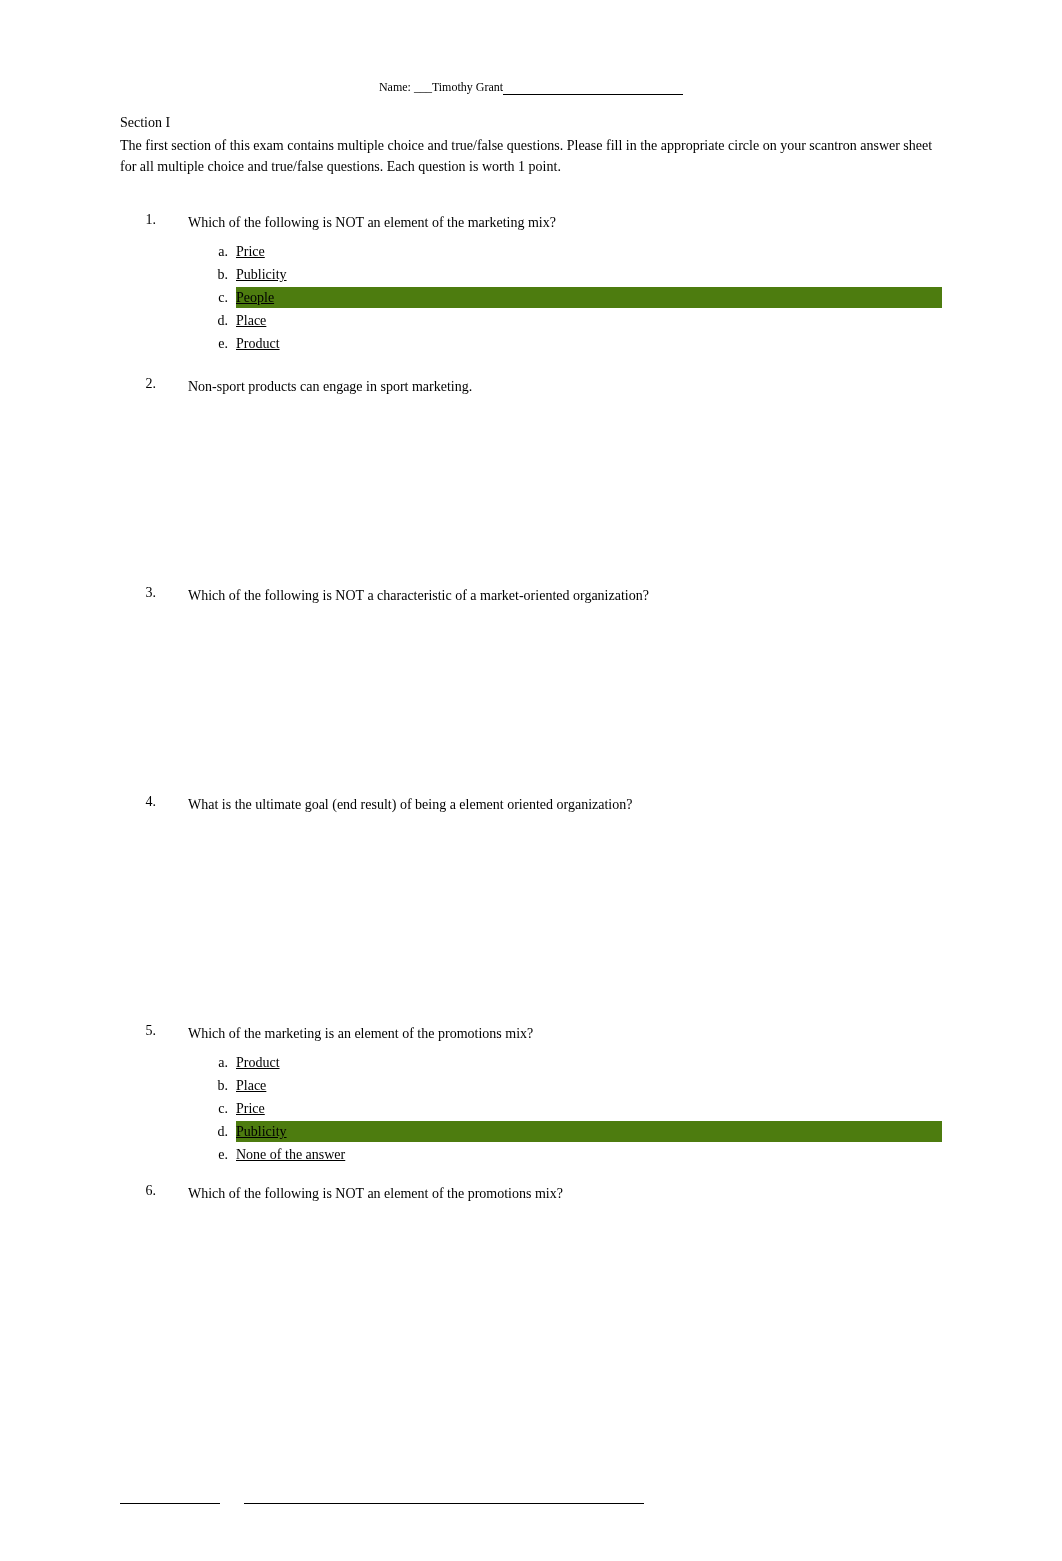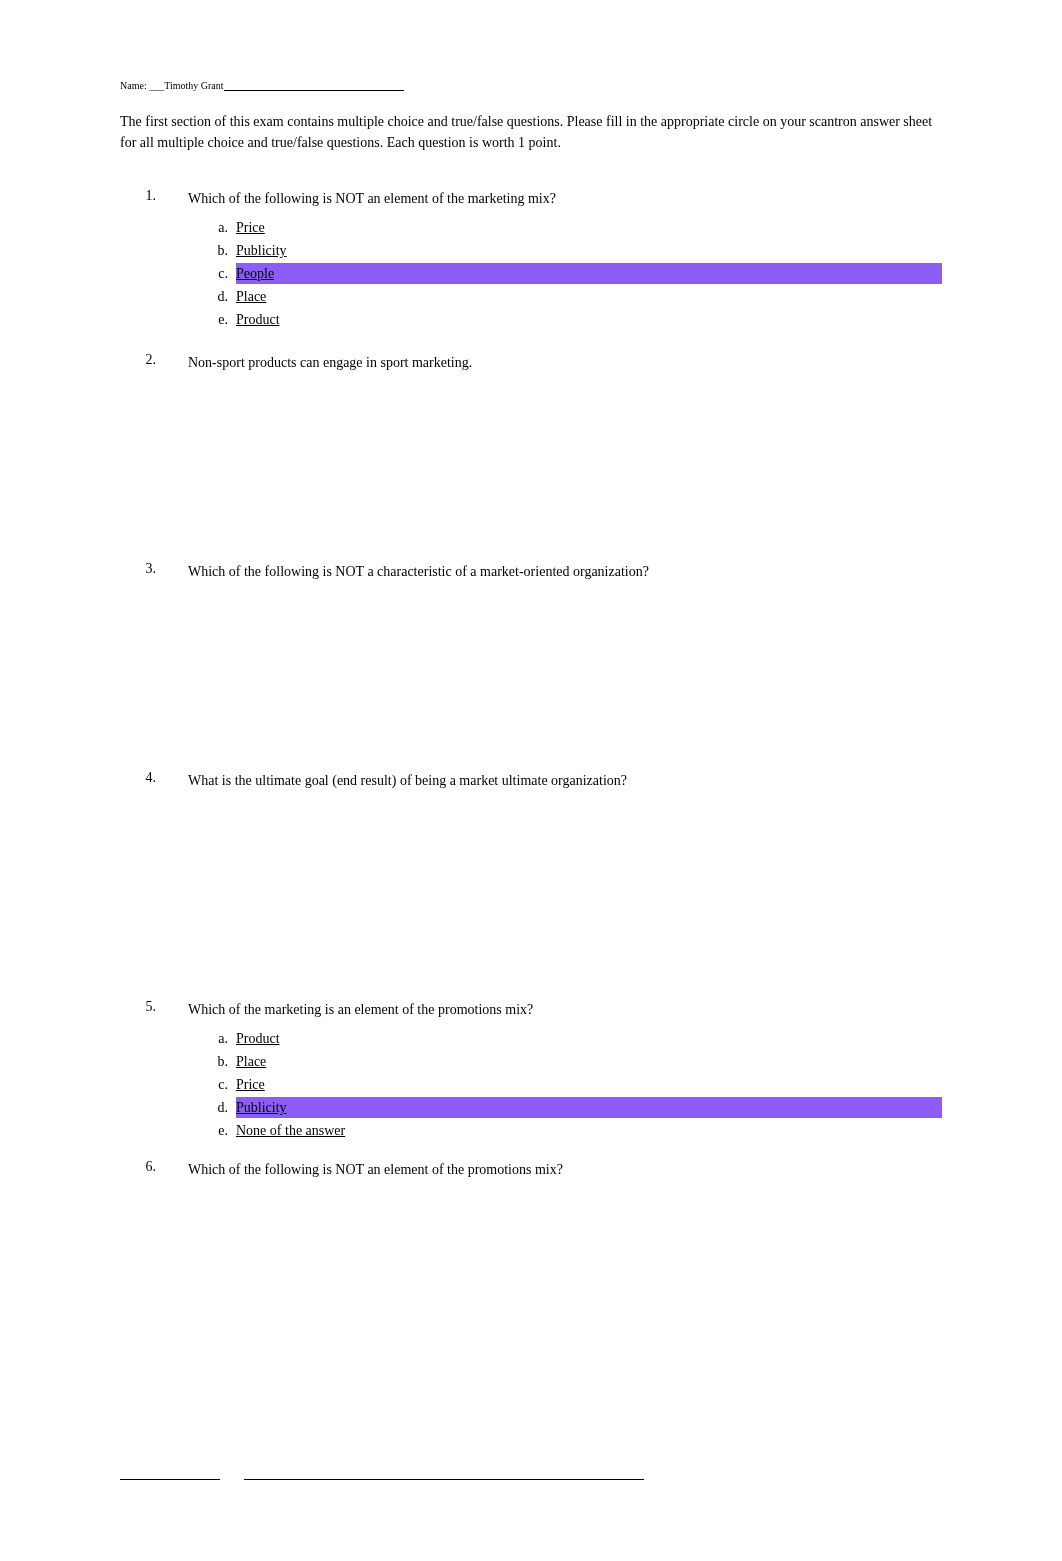--- a/index.html
+++ b/index.html
@@ -25,21 +25,22 @@
     }
 
     .page-title {
       text-align: center;
       font-size: 14px;
       margin-bottom: 28px;
     }
 
     .name-line {
       margin-bottom: 20px;
-      font-size: 10px;
+      font-size: 12px;
+      text-align: center;
     }
 
     .section-header {
       font-size: 14px;
       margin-bottom: 4px;
     }
 
     .section-intro {
       font-size: 14px;
       line-height: 1.5;
@@ -85,21 +86,21 @@
       text-align: right;
       margin-right: 8px;
     }
 
     .choice-text {
       flex: 1;
       text-decoration: underline;
     }
 
     .highlight-yellow {
-      background-color: #8b5cf6;
+      background-color: #4d7c0f;
     }
 
     .underline-space {
       display: inline-block;
       border-bottom: 1px solid #000;
       width: 180px;
       vertical-align: bottom;
     }
 
     .bottom-line {
@@ -123,20 +124,23 @@
 </head>
 <body>
 
 <div class="page">
 
 
   <div class="name-line">
     <span>Name: ___Timothy Grant</span><span class="underline-space"></span>
   </div>
 
+  <div class="section-header">
+    <span>Section I</span>
+  </div>
   <div class="section-intro">
     <span>The first section of this exam contains multiple choice and true/false questions. Please fill in the appropriate circle on your scantron answer sheet for all multiple choice and true/false questions. Each question is worth 1 point.</span>
   </div>
 
   <div class="question-row">
     <span class="question-number">1.</span>
     <span class="question-text">Which of the following is NOT an element of the marketing mix?</span>
   </div>
   <ul class="answer-choices">
     <li class="answer-choice">
@@ -170,21 +174,21 @@
   <div style="height: 180px;"></div>
 
   <div class="question-row">
     <span class="question-number">3.</span>
     <span class="question-text">Which of the following is NOT a characteristic of a market-oriented organization?</span>
   </div>
   <div style="height: 180px;"></div>
 
   <div class="question-row">
     <span class="question-number">4.</span>
-    <span class="question-text">What is the ultimate goal (end result) of being a market ultimate organization?</span>
+    <span class="question-text">What is the ultimate goal (end result) of being a element oriented organization?</span>
   </div>
   <div style="height: 200px;"></div>
 
   <div class="question-row">
     <span class="question-number">5.</span>
     <span class="question-text">Which of the marketing is an element of the promotions mix?</span>
   </div>
   <ul class="answer-choices">
     <li class="answer-choice">
       <span class="choice-letter">a.</span>

